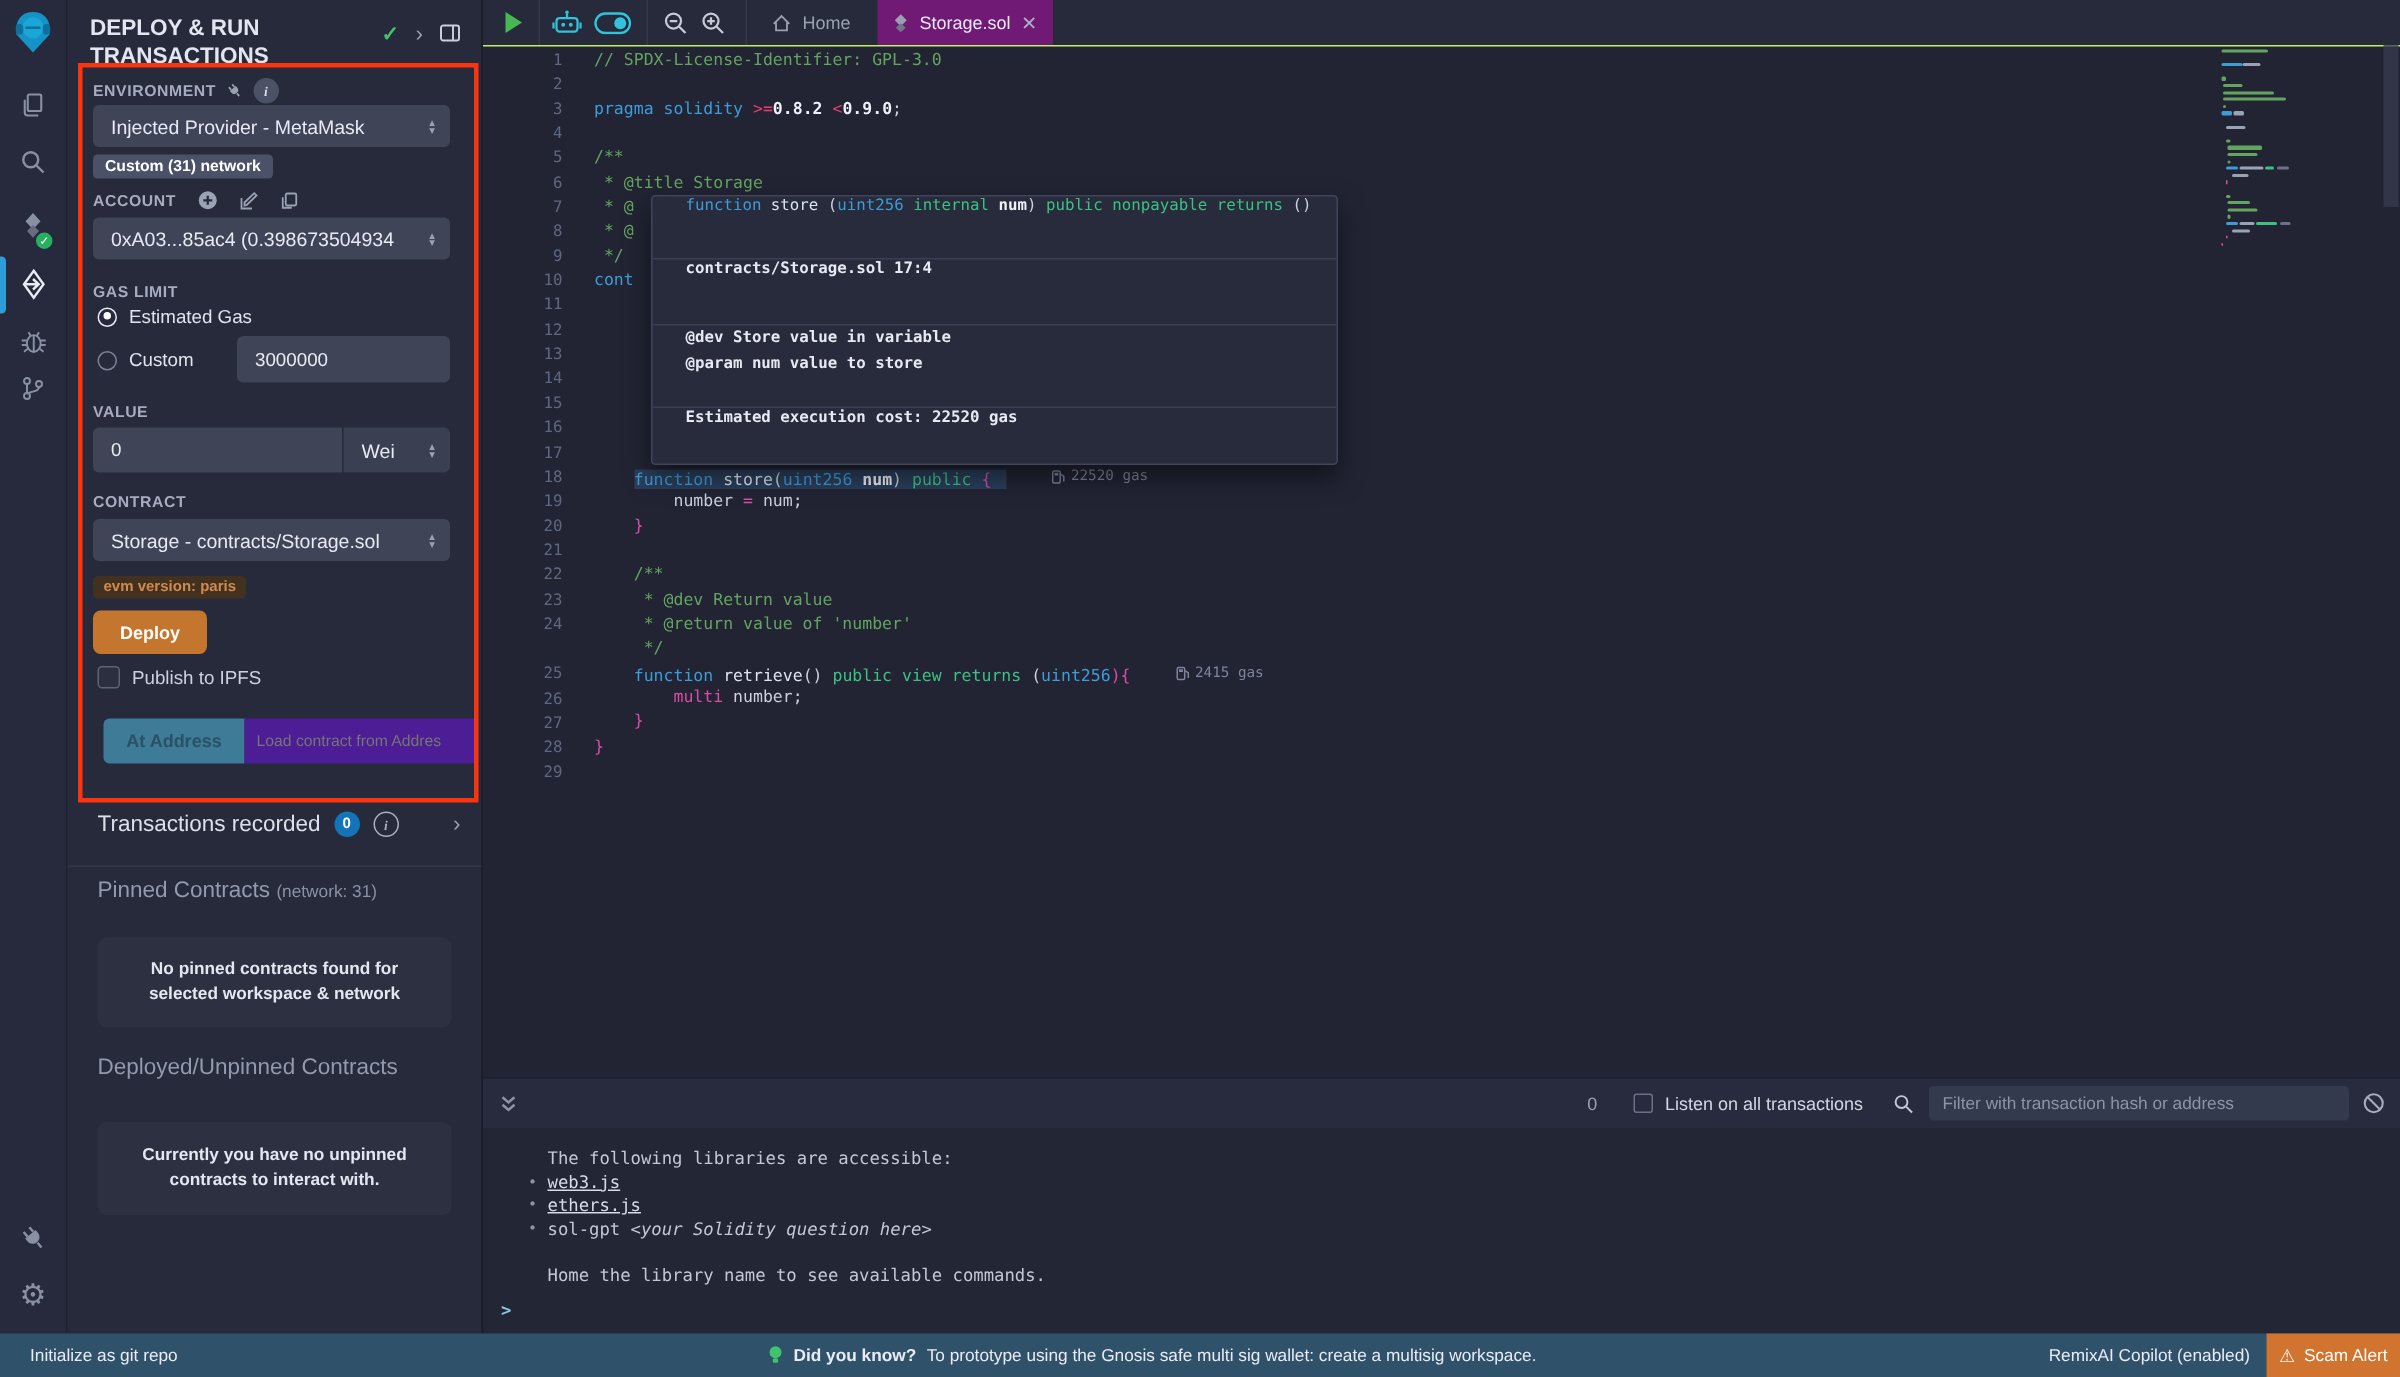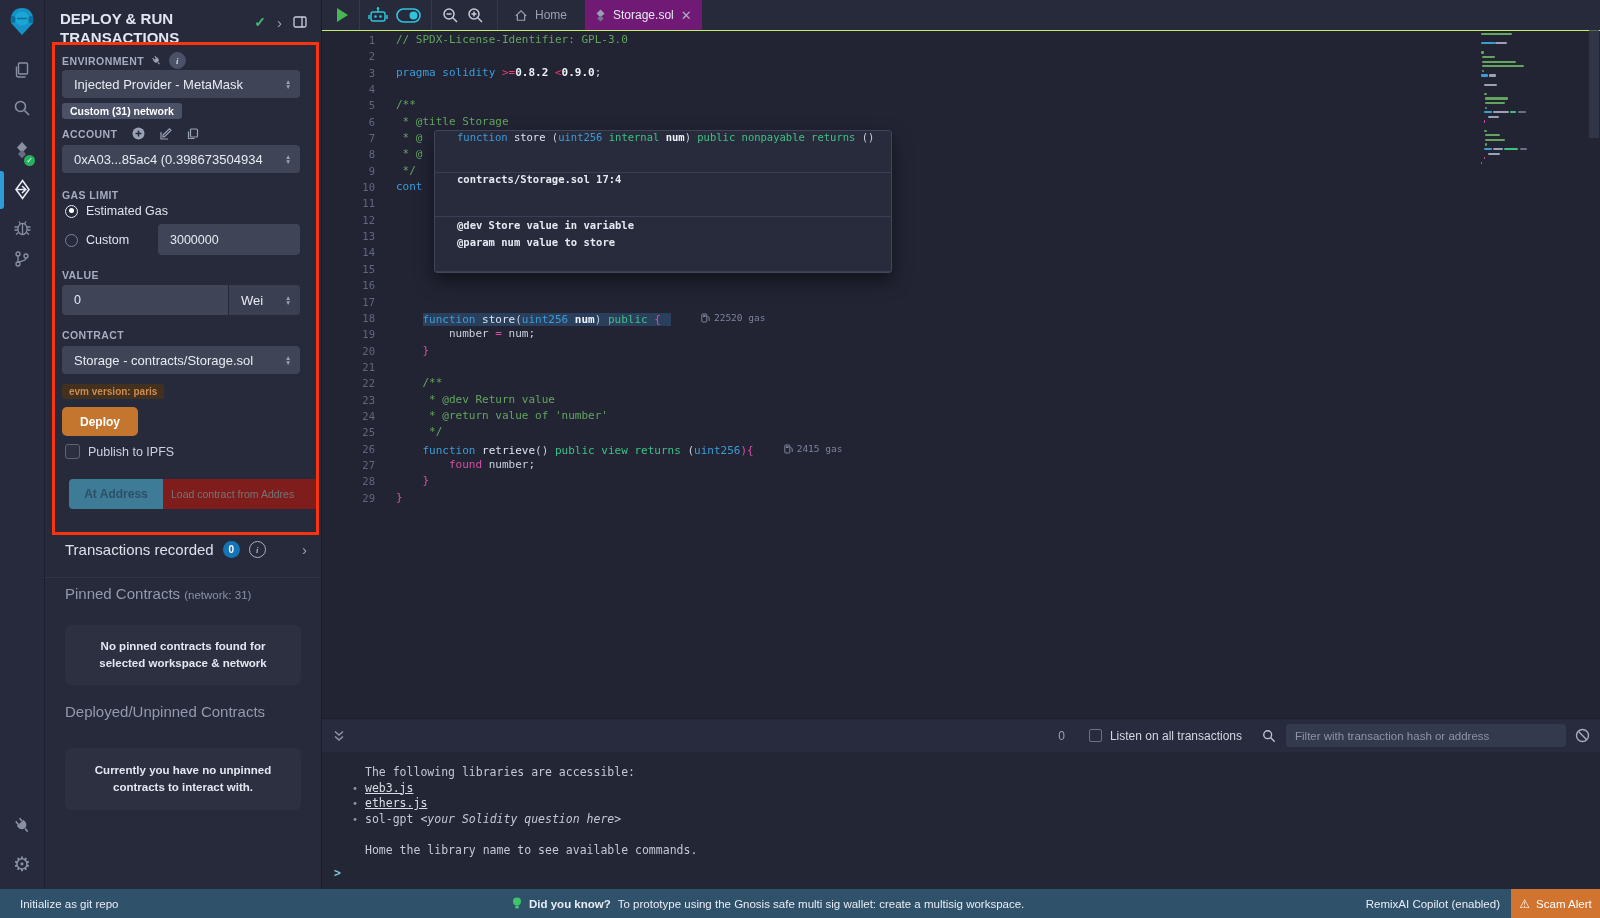--- a/index.html
+++ b/index.html
@@ -34,21 +34,21 @@
   .pinput{background:#3f4556;border:none;border-radius:4px;color:#e8eaf2;font-size:12.5px;padding:0 12px;
           font-family:"Liberation Sans",sans-serif;box-sizing:border-box;}
   .evmbadge{position:absolute;left:17px;top:384px;background:#43311f;color:#d08a4d;font-size:10px;font-weight:700;
             padding:2px 7px;border-radius:3px;}
   .deploybtn{position:absolute;left:17px;top:407px;width:76px;height:29px;background:#c4762e;border-radius:5px;
              color:#fff;font-size:12px;font-weight:700;display:flex;align-items:center;justify-content:center;}
   .cbx{width:15px;height:15px;border:1.5px solid #5d6378;border-radius:3px;background:#2b2f40;box-sizing:border-box;}
   .ataddr{position:absolute;left:24px;top:479px;height:30px;display:flex;}
   .ataddr .btn{width:94px;background:#3e7b96;border-radius:4px 0 0 4px;color:#2c5068;font-weight:700;font-size:12px;
                display:flex;align-items:center;justify-content:center;}
-  .ataddr input{width:140px;background:#7f1d1d;border:none;border-radius:0 4px 4px 0;color:#8d93a8;font-size:10.5px;
+  .ataddr input{width:140px;background:#4c1d95;border:none;border-radius:0 4px 4px 0;color:#8d93a8;font-size:10.5px;
                 padding:0 8px;font-family:"Liberation Sans",sans-serif;}
   .txrow{position:absolute;left:20px;top:541px;right:14px;display:flex;align-items:center;gap:9px;}
   .txtitle{font-size:15px;color:#dce0ea;}
   .txbadge{width:17px;height:17px;border-radius:50%;background:#1374b8;color:#fff;font-size:10px;font-weight:700;
            display:flex;align-items:center;justify-content:center;}
   .infoc{width:15px;height:15px;border-radius:50%;border:1px solid #aab0c4;color:#aab0c4;font-size:9px;font-style:italic;
          font-weight:700;display:flex;align-items:center;justify-content:center;font-family:"Liberation Serif",serif;}
   .pdivider{position:absolute;left:0;right:0;top:577px;height:1px;background:#32364a;}
   .sechead{position:absolute;left:20px;font-size:15px;color:#9399ae;}
   .sechead small{font-size:11.5px;color:#8b91a6;}
@@ -366,21 +366,21 @@
           <div class="ln" style="height: 16.35px;">15</div>
           <div class="ln" style="height: 16.35px;">16</div>
           <div class="ln" style="height: 16.35px;">17</div>
           <div class="ln" style="height: 16.35px;">18</div>
           <div class="ln" style="height: 16.35px;">19</div>
           <div class="ln" style="height: 16.35px;">20</div>
           <div class="ln" style="height: 16.35px;">21</div>
           <div class="ln" style="height: 16.35px;">22</div>
           <div class="ln" style="height: 16.35px;">23</div>
           <div class="ln" style="height: 16.35px;">24</div>
-          <div class="ln" style="height: 16.35px;">25</div>
+          <div class="ln" style="height: 16.35px; margin-top: 17px;">25</div>
           <div class="ln" style="height: 16.35px;">26</div>
           <div class="ln" style="height: 16.35px;">27</div>
           <div class="ln" style="height: 16.35px;">28</div>
           <div class="ln" style="height: 16.35px;">29</div>
         </div>
       <div class="codearea">
           <div class="cl"><span class="tok-c">// SPDX-License-Identifier: GPL-3.0</span></div>
           <div class="cl">&nbsp;</div>
           <div class="cl"><span class="tok-k">pragma solidity </span><span class="tok-o">&gt;=</span><span class="tok-b">0.8.2 </span><span class="tok-o">&lt;</span><span class="tok-b">0.9.0</span><span class="tok-p">;</span></div>
           <div class="cl">&nbsp;</div>
@@ -407,36 +407,39 @@
           <div class="cl">&nbsp;</div>
           <div class="cl"><span class="tok-c">    /**</span></div>
           <div class="cl"><span class="tok-c">     * @dev Return value</span></div>
           <div class="cl"><span class="tok-c">     * @return value of 'number'</span></div>
           <div class="cl"><span class="tok-c">     */</span></div>
           <div class="cl"><span class="tok-p">    </span><span class="tok-k">function </span><span class="tok-f">retrieve</span><span class="tok-p">() </span><span class="tok-g">public </span><span class="tok-g">view </span><span class="tok-g">returns </span><span class="tok-p">(</span><span class="tok-k">uint256</span><span class="tok-m">){</span><span class="gas"><svg width="9" height="10" viewBox="0 0 9 10">
                 <rect x="0.8" y="1" width="5" height="8" rx="1" fill="none" stroke="#7d849c"></rect>
                 <rect x="2" y="2.2" width="2.6" height="1.8" fill="#7d849c"></rect>
                 <path d="M6.3 3.2 L8.2 4.6 V8" stroke="#7d849c" fill="none"></path>
               </svg><span>2415 gas</span></span></div>
-          <div class="cl"><span class="tok-p">        </span><span class="tok-m">found</span><span class="tok-p"> number;</span></div>
+          <div class="cl"><span class="tok-p">        </span><span class="tok-m">multi</span><span class="tok-p"> number;</span></div>
           <div class="cl"><span class="tok-m">    }</span></div>
           <div class="cl"><span class="tok-m">}</span></div>
         </div>
 
       <div class="tooltip">
         <div class="tt-sec tt-sig">
             <div id="tt-sig-line"><span class="tok-k">function </span><span class="tok-f">store </span><span class="tok-p">(</span><span class="tok-k">uint256</span><span class="tok-p"> </span><span class="tok-g">internal</span><span class="tok-p"> </span><span class="tok-b">num</span><span class="tok-p">) </span><span class="tok-g">public</span><span class="tok-p"> </span><span class="tok-g">nonpayable</span><span class="tok-p"> </span><span class="tok-g">returns</span><span class="tok-p"> ()</span></div>
           </div>
         <div class="tt-sec tt-loc">
             <span>contracts/Storage.sol 17:4</span>
           </div>
         <div class="tt-sec tt-doc">
           <span>@dev Store value in variable</span>
           <span>@param num value to store</span>
         </div>
+        <div class="tt-sec tt-cost">
+            <span>Estimated execution cost: 22520 gas</span>
+          </div>
       </div>
 
       <div class="minimap">
           <span class="mseg" style="top: 0px; left: 4px; width: 30.6px; background: rgb(99, 165, 95);"></span>
           <span class="mseg" style="top: 9.2px; left: 4px; width: 13.6px; background: rgb(61, 156, 214);"></span>
           <span class="mseg" style="top: 9.2px; left: 18.45px; width: 11.9px; background: rgb(154, 163, 181);"></span>
           <span class="mseg" style="top: 18.4px; left: 4px; width: 2.55px; background: rgb(99, 165, 95);"></span>
           <span class="mseg" style="top: 23px; left: 4.85px; width: 13.6px; background: rgb(99, 165, 95);"></span>
           <span class="mseg" style="top: 27.6px; left: 4.85px; width: 34px; background: rgb(99, 165, 95);"></span>
           <span class="mseg" style="top: 32.2px; left: 4.85px; width: 42.5px; background: rgb(99, 165, 95);"></span>

